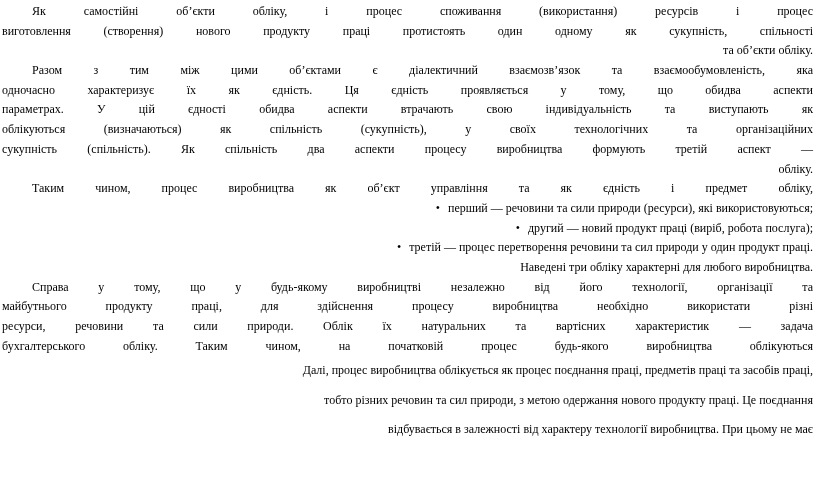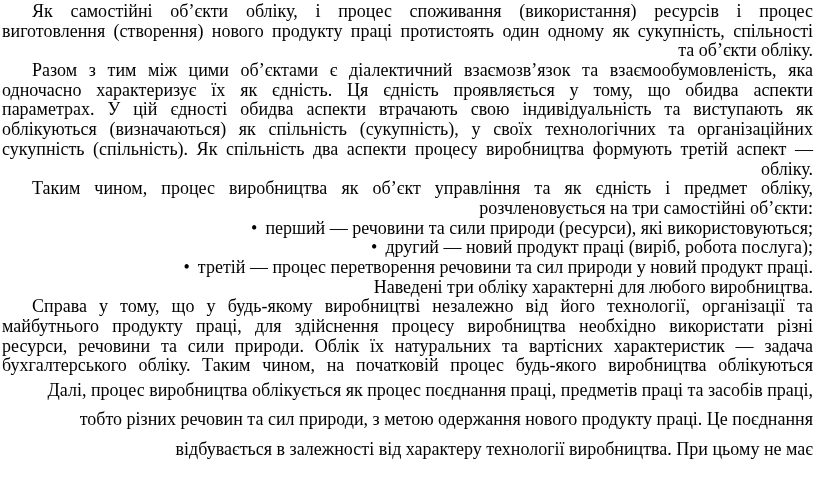--- a/index.html
+++ b/index.html
@@ -13,21 +13,21 @@
     overflow: hidden;
   }
   .page {
     box-sizing: border-box;
     width: 816px;
     height: 453px;
     padding: 2px 3px 0 2px;
     background: #ffffff;
     color: #000000;
     font-family: "Liberation Serif", "DejaVu Serif", serif;
-    font-size: 18px;
+    font-size: 12px;
     -webkit-font-smoothing: antialiased;
   }
   .para { margin: 0; }
   .line {
     height: 19.7px;
     line-height: 19.7px;
     white-space: normal;
     overflow: visible;
     text-align: right;
   }
@@ -62,32 +62,31 @@
     <div class="line just indent">Разом з тим між цими об’єктами є діалектичний взаємозв’язок та взаємообумовленість, яка</div>
     <div class="line just">одночасно характеризує їх як єдність. Ця єдність проявляється у тому, що обидва аспекти</div>
     <div class="line just">параметрах. У цій єдності обидва аспекти втрачають свою індивідуальність та виступають як</div>
     <div class="line just">облікуються (визначаються) як спільність (сукупність), у своїх технологічних та організаційних</div>
     <div class="line just">сукупність (спільність). Як спільність два аспекти процесу виробництва формують третій аспект —</div>
     <div class="line">обліку.</div>
   </div>
 
   <div class="para">
     <div class="line just indent">Таким чином, процес виробництва як об’єкт управління та як єдність і предмет обліку,</div>
-    <div class="line">розчленовується на три самостійні об’єкти:</div>
   </div>
 
   <div class="para">
     <div class="line bullet-line">
       <span class="bullet">•</span><span>перший — речовини та сили природи (ресурси), які використовуються;</span>
     </div>
     <div class="line bullet-line">
       <span class="bullet">•</span><span>другий — новий продукт праці (виріб, робота послуга);</span>
     </div>
     <div class="line bullet-line">
-      <span class="bullet">•</span><span>третій — процес перетворення речовини та сил природи у новий продукт праці.</span>
+      <span class="bullet">•</span><span>третій — процес перетворення речовини та сил природи у один продукт праці.</span>
     </div>
   </div>
 
   <div class="para">
     <div class="line indent">Наведені три обліку характерні для любого виробництва.</div>
   </div>
 
   <div class="para">
     <div class="line just indent">Справа у тому, що у будь-якому виробництві незалежно від його технології, організації та</div>
     <div class="line just">майбутнього продукту праці, для здійснення процесу виробництва необхідно використати різні</div>

